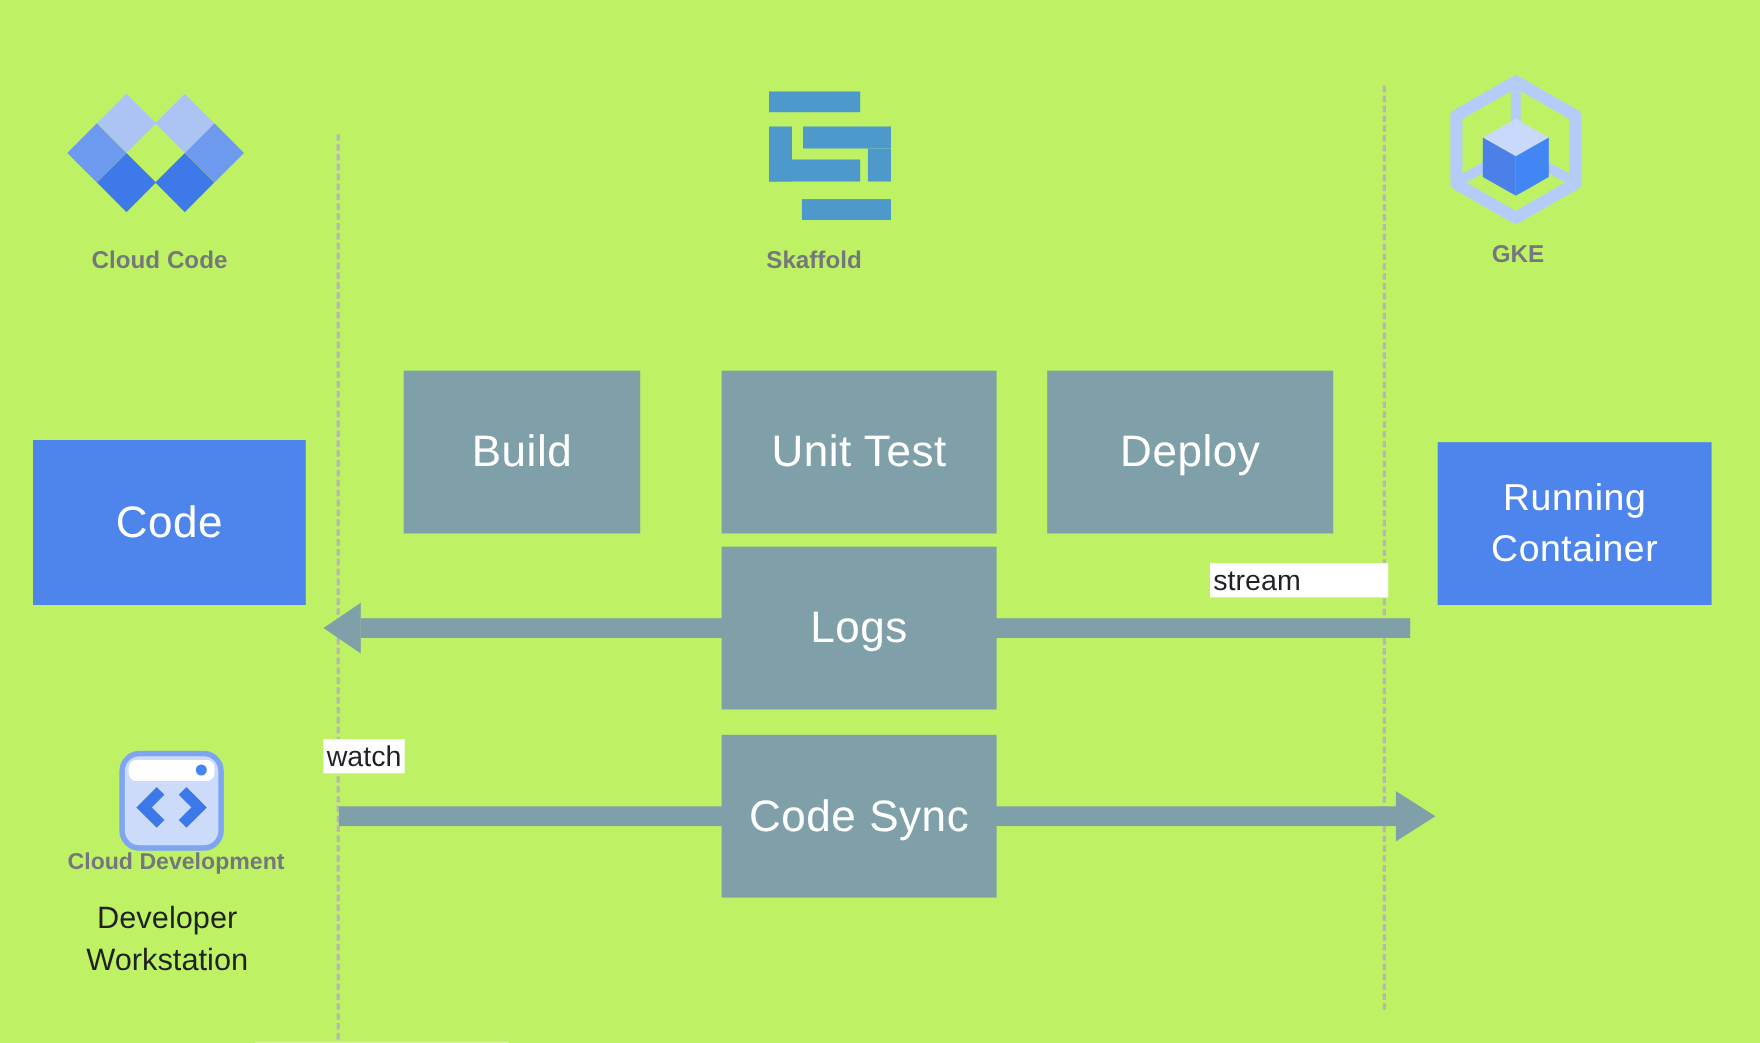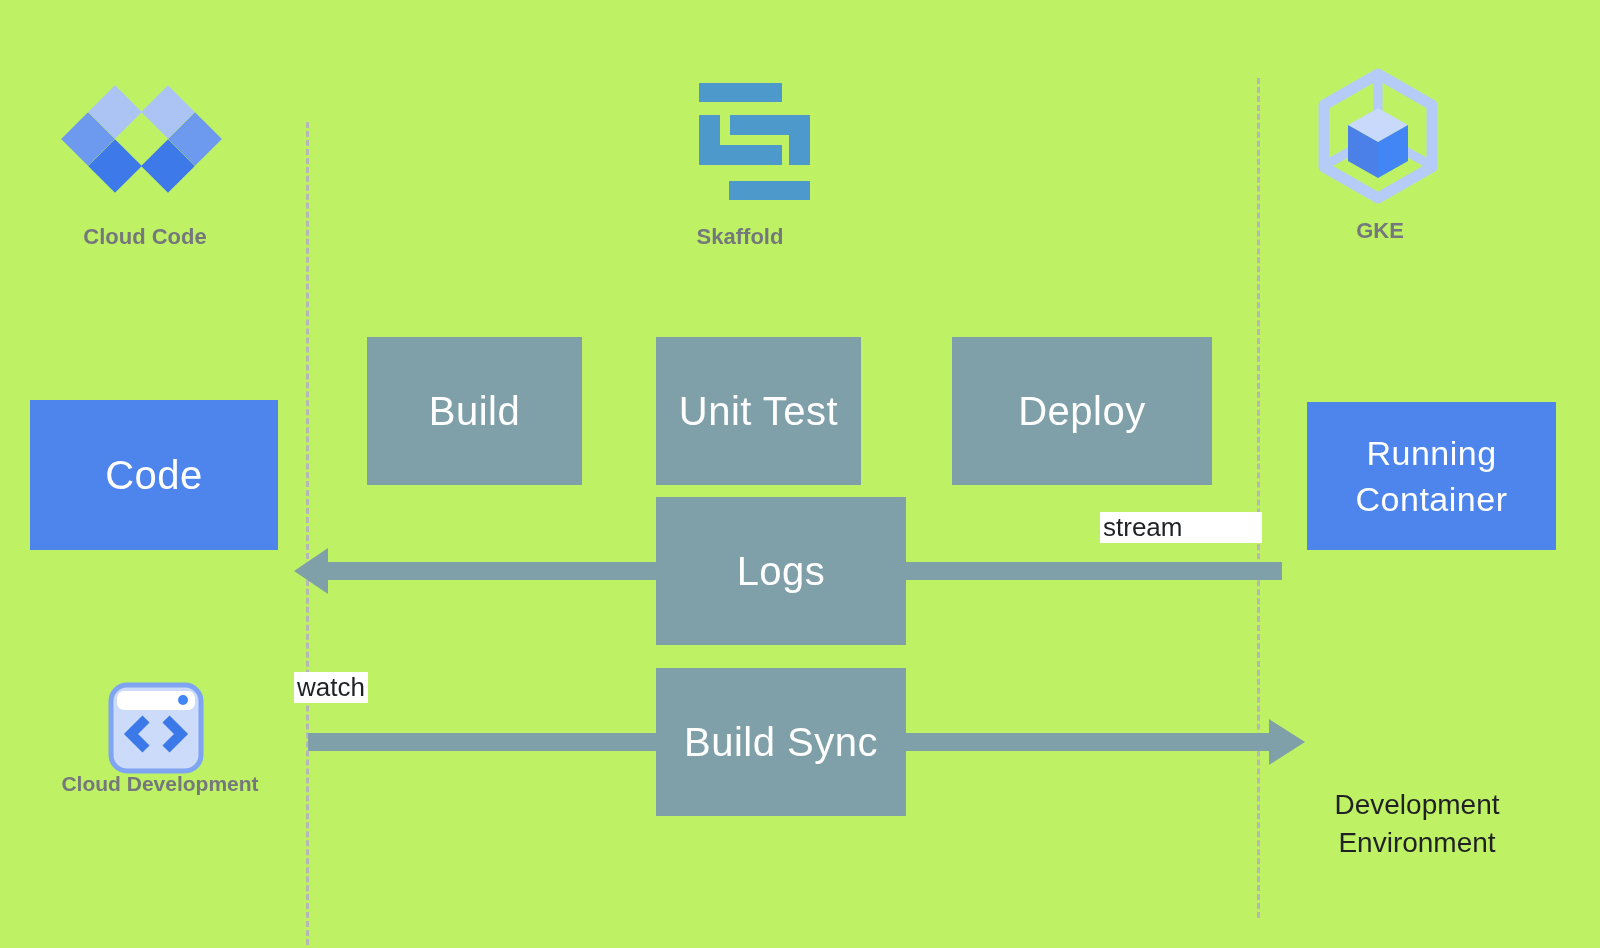--- a/index.html
+++ b/index.html
@@ -14,21 +14,21 @@
 
   
   .node {
     position:absolute; display:flex; align-items:center; justify-content:center;
     color:#fff; text-align:center; z-index:2; letter-spacing:0.5px;
   }
   .teal { background:#7FA0A8; }
   .blue { background:#4E85EC;text-align:center; }
   #node-code     { left:30px;   top:400px; width:248px; height:150px; font-size:40px; }
   #node-build    { left:367px;  top:337px; width:215px; height:148px; font-size:40px; }
-  #node-unittest { left:656px;  top:337px; width:205px; height:148px; font-size:40px; }
+  #node-unittest { left:656px;  top:337px; width:250px; height:148px; font-size:40px; }
   #node-deploy   { left:952px;  top:337px; width:260px; height:148px; font-size:40px; }
   #node-logs     { left:656px;  top:497px; width:250px; height:148px; font-size:40px; }
   #node-filesync { left:656px;  top:668px; width:250px; height:148px; font-size:40px; }
   #node-runcont  { left:1307px; top:402px; width:249px; height:148px; font-size:34px; line-height:46px; padding:0 20px; box-sizing:border-box; }
 
   
   .bar { position:absolute; background:#7FA0A8; height:18px; z-index:1; }
   .tri { position:absolute; width:0; height:0; z-index:1; }
   #logs-bar { left:328px; top:562px; width:954px; }
   #logs-head { left:294px; top:548px;
@@ -119,26 +119,26 @@
   <div class="glabel" id="lbl-gke">GKE</div>
 
   <div class="blabel" id="lbl-stream">stream</div>
   <div class="blabel" id="lbl-watch">watch</div>
 
   <div class="node blue" id="node-code">Code</div>
   <div class="node teal" id="node-build">Build</div>
   <div class="node teal" id="node-unittest">Unit Test</div>
   <div class="node teal" id="node-deploy">Deploy</div>
   <div class="node teal" id="node-logs">Logs</div>
-  <div class="node teal" id="node-filesync">Build Sync</div>
+  <div class="node teal" id="node-filesync">Code Sync</div>
   <div class="node blue" id="node-runcont">Running Container</div>
 
   <svg class="icon-svg" id="icon-cws" viewBox="0 0 96 92">
     <rect x="3" y="3" width="90" height="86" rx="16" fill="#CCDBFA" stroke="#7FA4F2" stroke-width="5"></rect>
     <rect x="9" y="9" width="78" height="19" rx="7" fill="#FFFFFF"></rect>
     <circle cx="75" cy="18" r="5" fill="#4285F4"></circle>
     <path d="M38 37 L23 52 L38 67" fill="none" stroke="#3B78E8" stroke-width="10" stroke-linejoin="miter"></path>
     <path d="M58 37 L73 52 L58 67" fill="none" stroke="#3B78E8" stroke-width="10" stroke-linejoin="miter"></path>
   </svg>
   <div class="glabel" id="lbl-cws">Cloud Development</div>
-  <div class="caption" id="lbl-devenv">Development Environment</div>
+  <div class="caption" id="lbl-devws">Developer Workstation</div>
 
 </div>
 
 </body></html>

